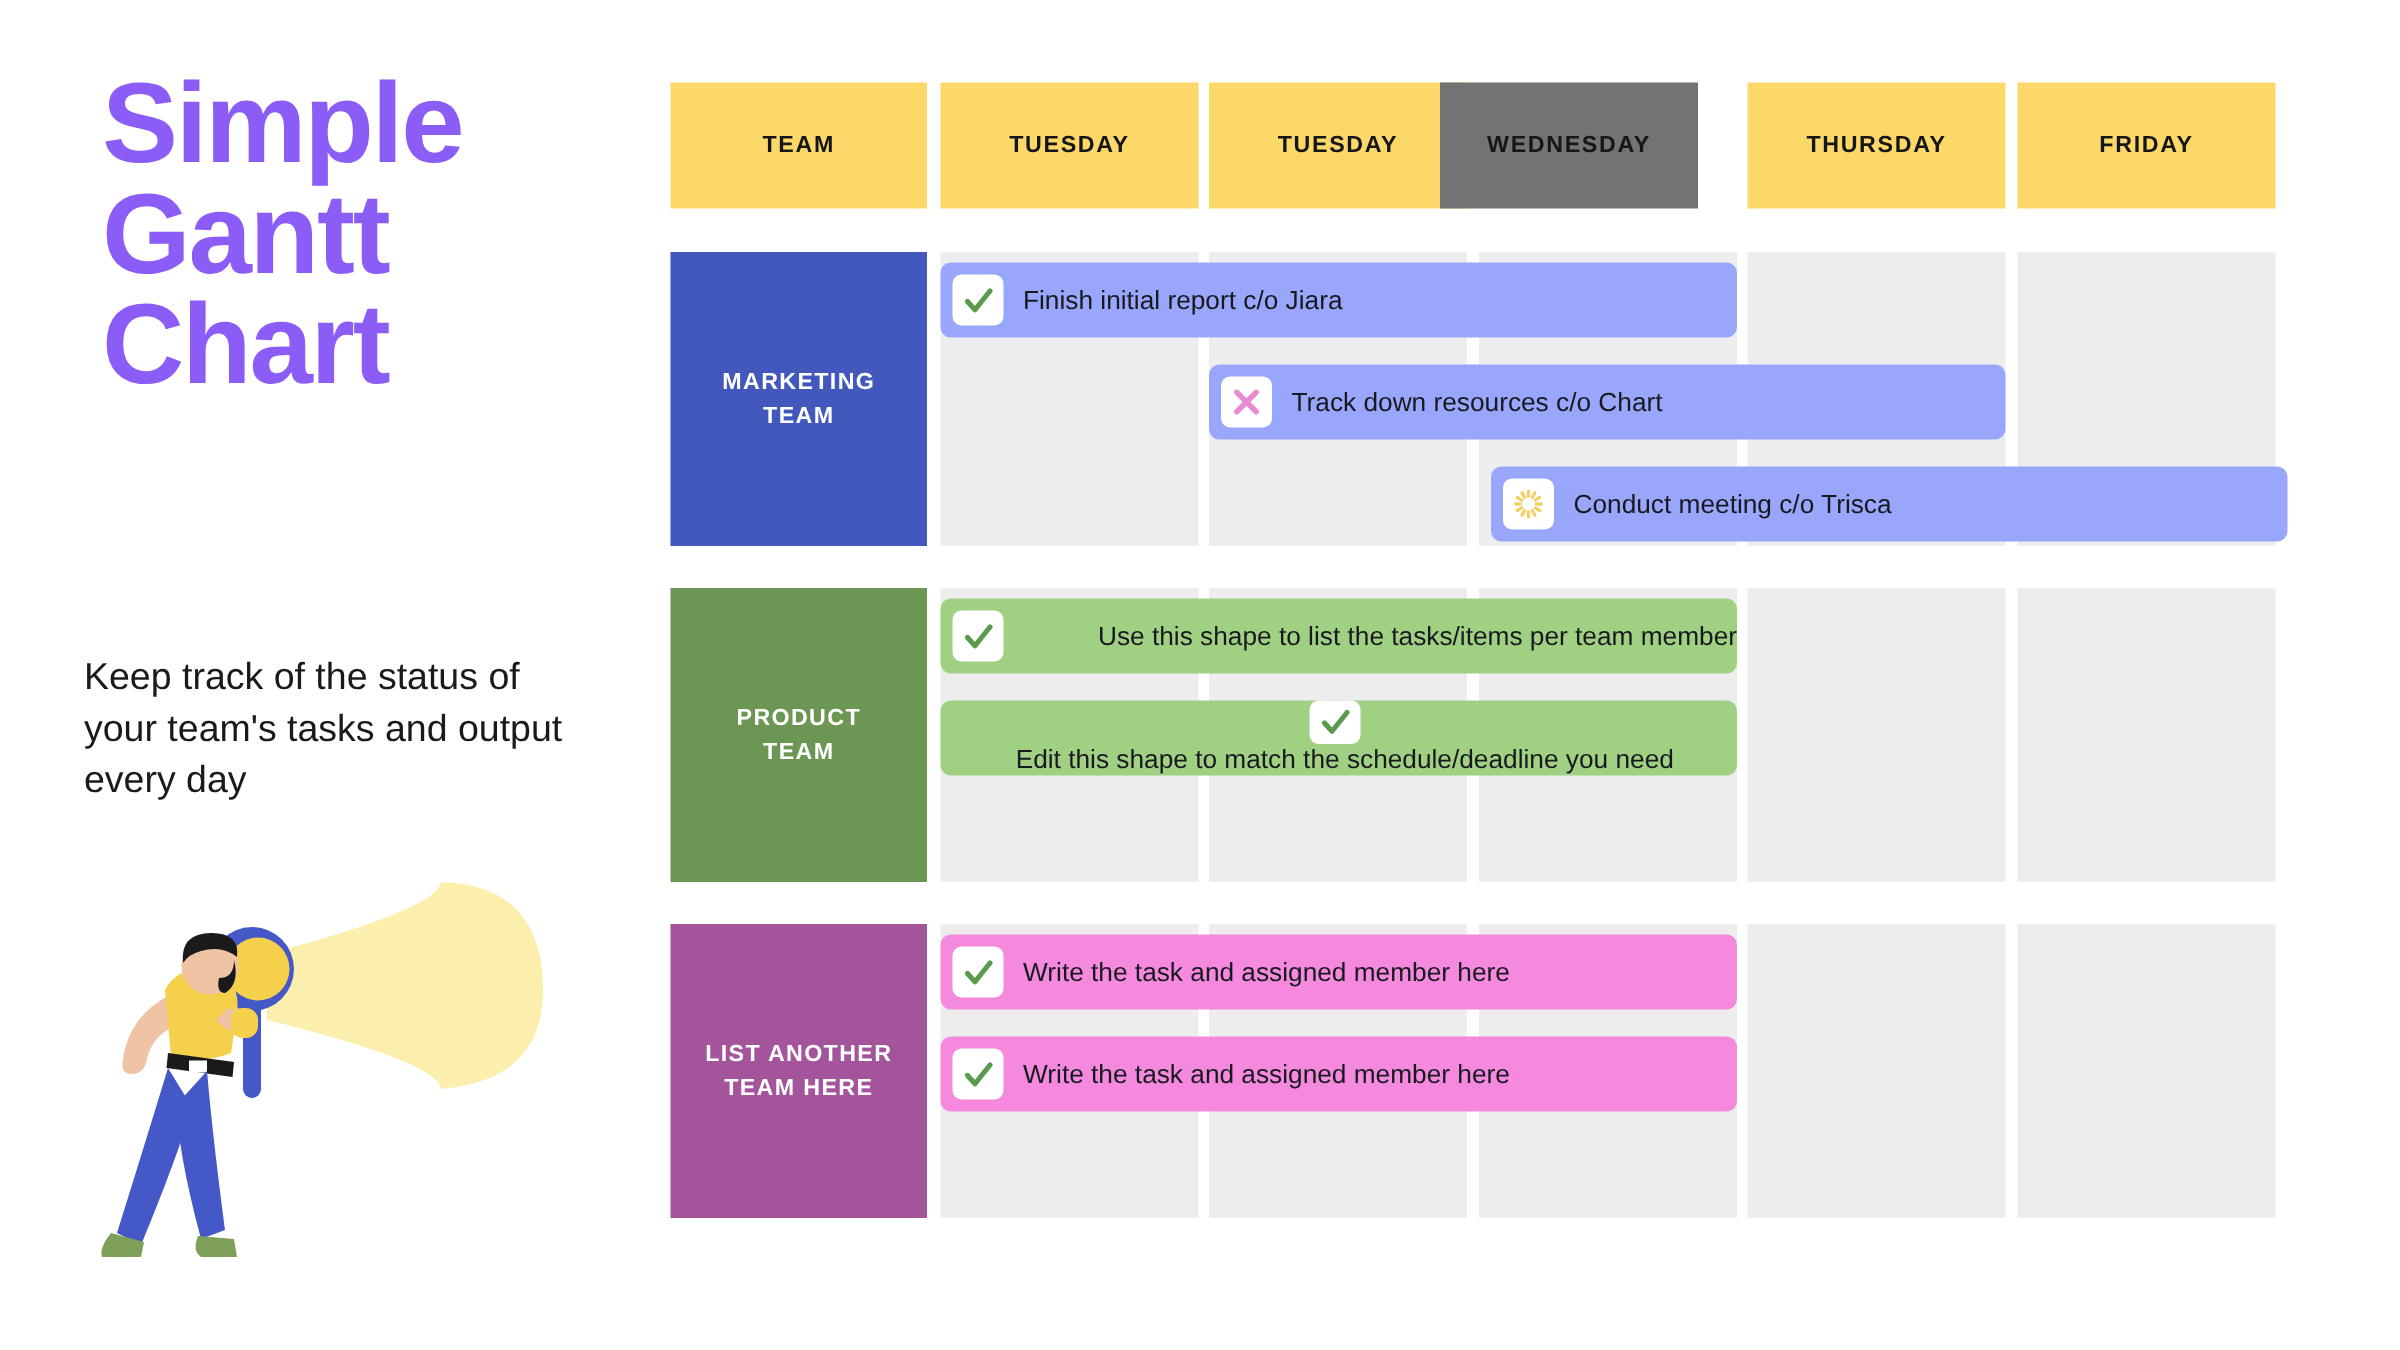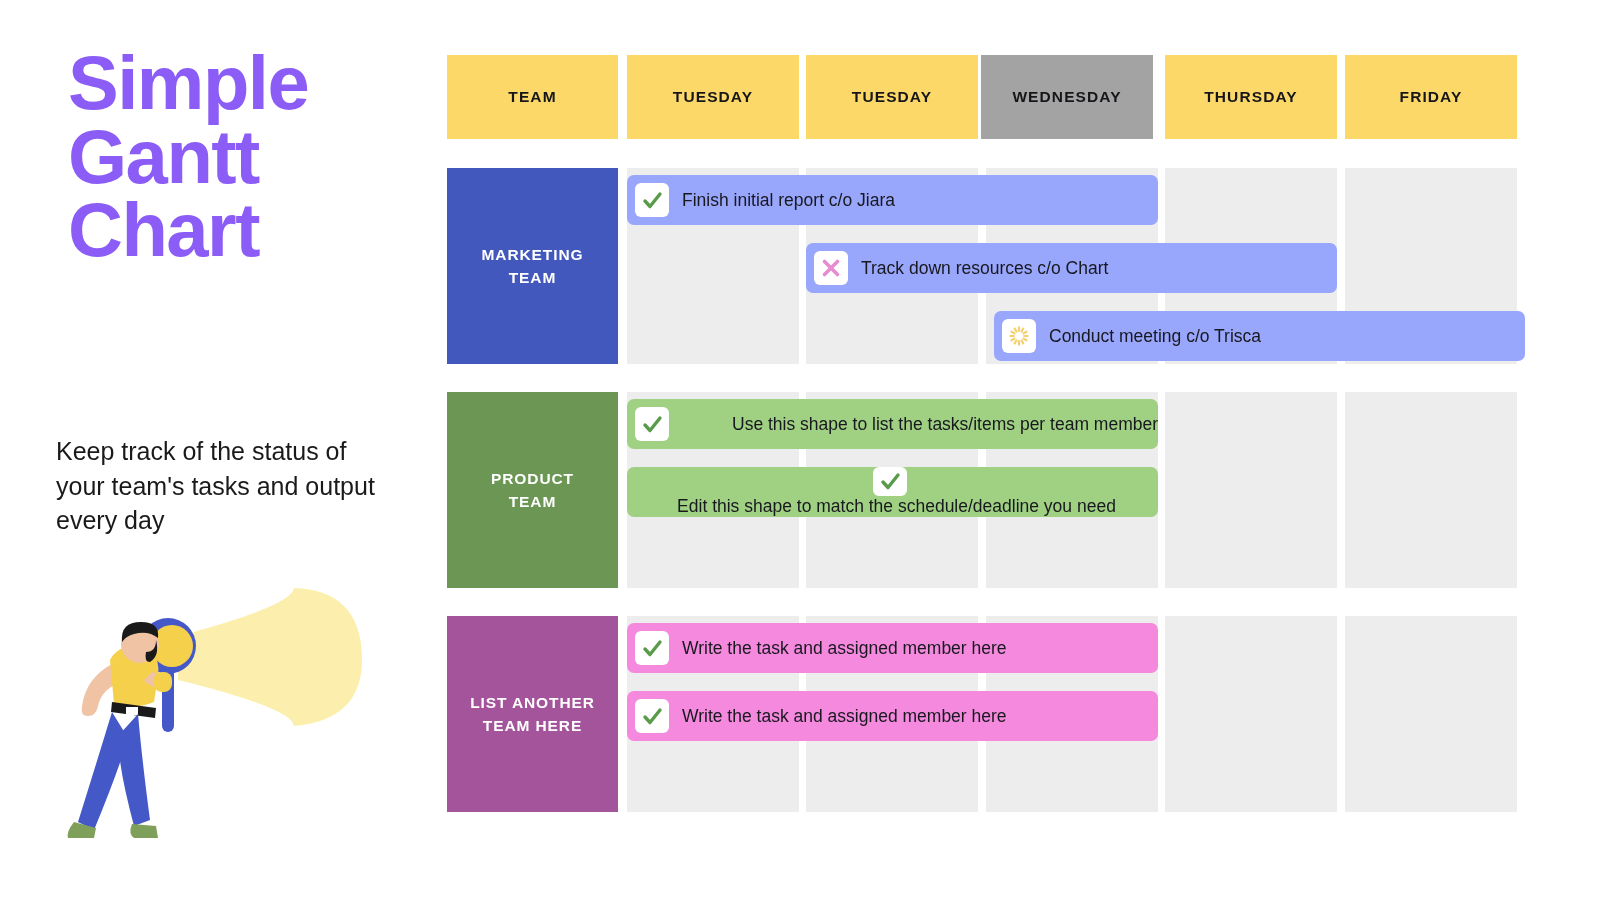--- a/index.html
+++ b/index.html
@@ -178,21 +178,21 @@
       <path d="M90 264 Q86 274 92 278 L116 278 L114 266 Z" fill="#7FA05A"></path>
     </svg>
   </div>
 </div>
 
 <div id="gantt">
   <div class="header-row" id="header-row">
       <div class="header-cell" style="left: 0px; width: 171px; background: rgb(251, 216, 103);">TEAM</div>
       <div class="header-cell" style="left: 180px; width: 172px; background: rgb(251, 216, 103);">TUESDAY</div>
       <div class="header-cell" style="left: 359px; width: 172px; background: rgb(251, 216, 103);">TUESDAY</div>
-      <div class="header-cell" style="left: 534px; width: 172px; background: #a3a3a3;">WEDNESDAY</div>
+      <div class="header-cell" style="left: 513px; width: 172px; background: #737373;">WEDNESDAY</div>
       <div class="header-cell" style="left: 718px; width: 172px; background: rgb(251, 216, 103);">THURSDAY</div>
       <div class="header-cell" style="left: 898px; width: 172px; background: rgb(251, 216, 103);">FRIDAY</div>
     </div>
   <div id="bands">
       <div class="band" style="top: 168px; height: 196px;">
         <div class="day-cell" style="left: 180px; width: 172px; height: 196px; background: rgb(237, 237, 237);"></div>
         <div class="day-cell" style="left: 359px; width: 172px; height: 196px; background: rgb(237, 237, 237);"></div>
         <div class="day-cell" style="left: 539px; width: 172px; height: 196px; background: rgb(237, 237, 237);"></div>
         <div class="day-cell" style="left: 718px; width: 172px; height: 196px; background: rgb(237, 237, 237);"></div>
         <div class="day-cell" style="left: 898px; width: 172px; height: 196px; background: rgb(237, 237, 237);"></div>

